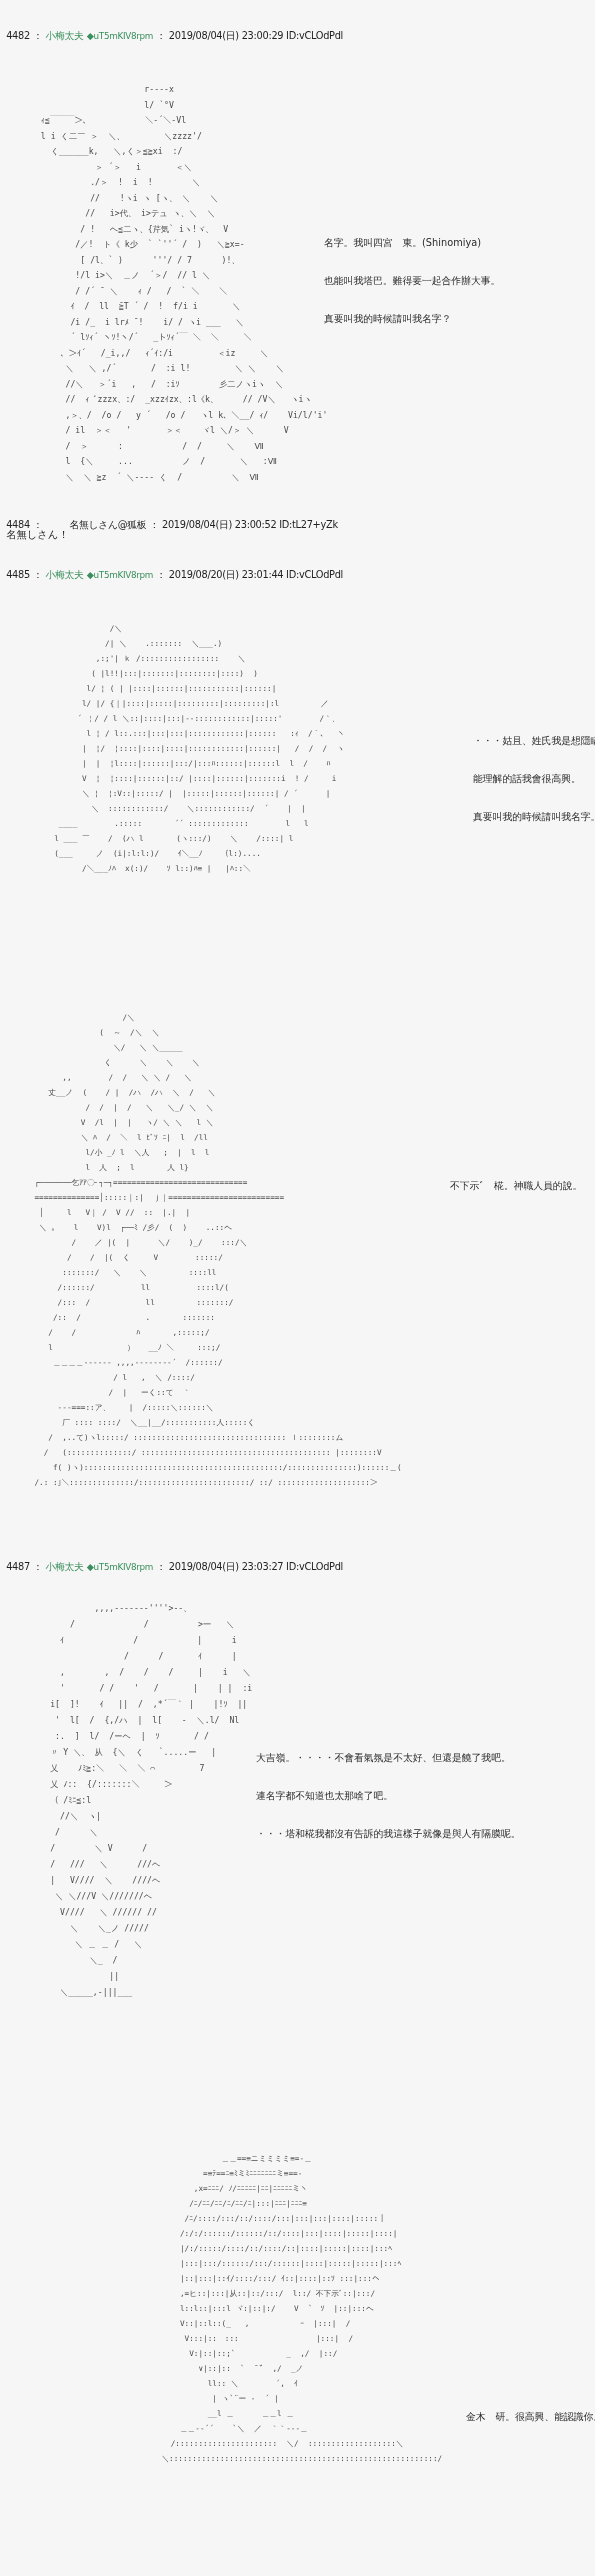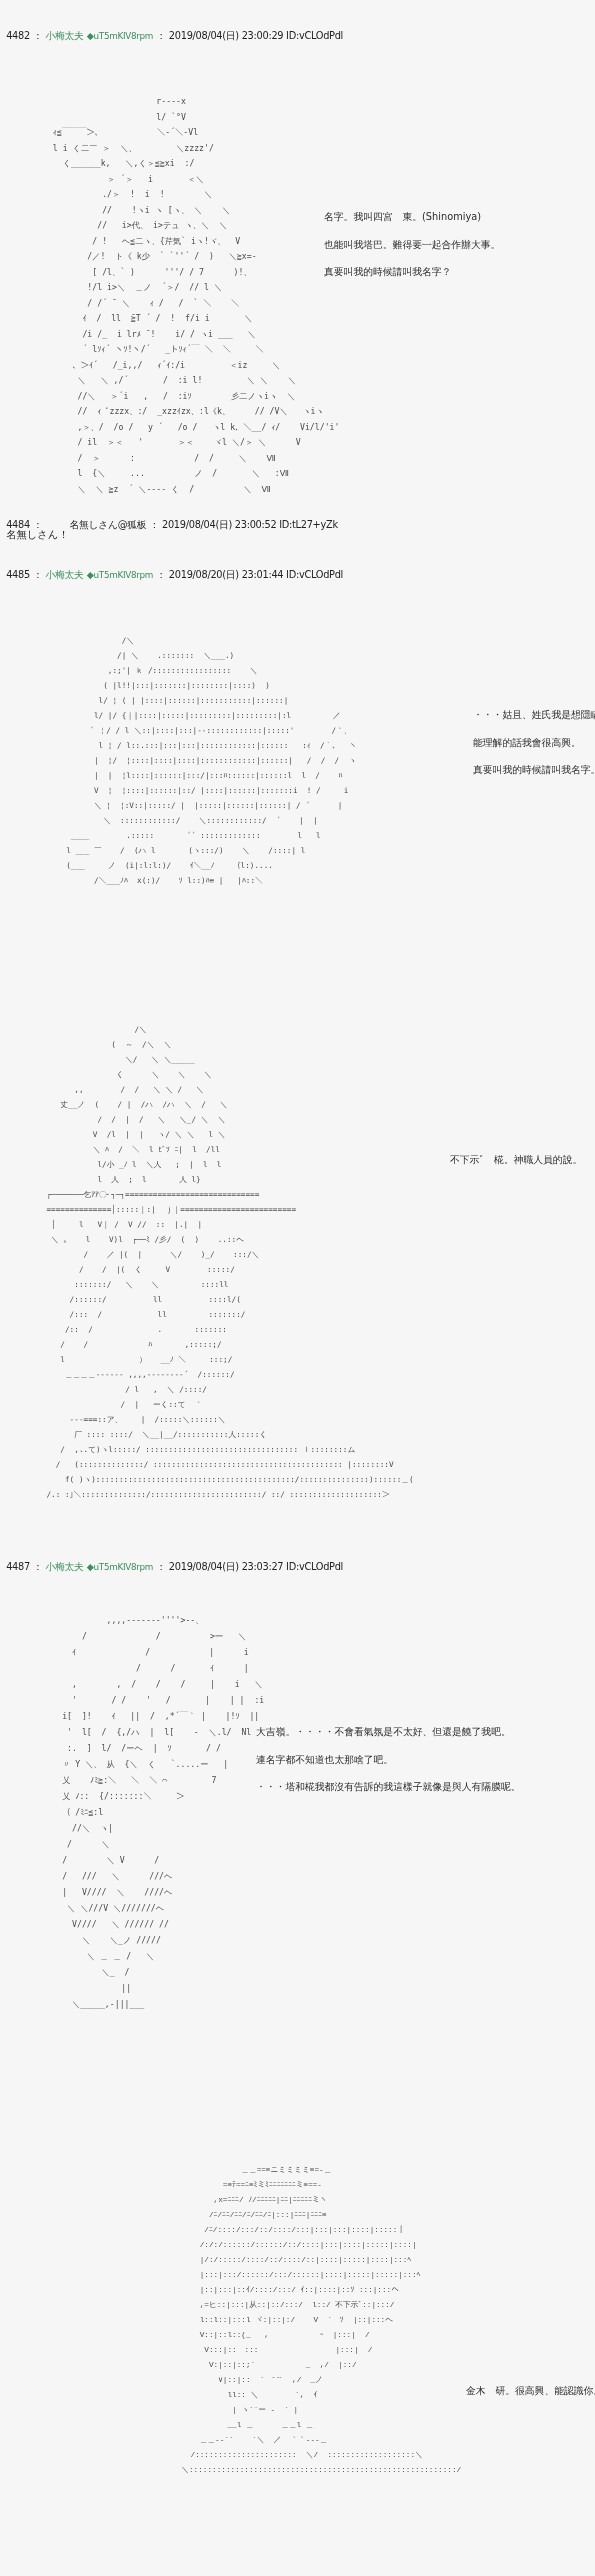--- a/index.html
+++ b/index.html
@@ -29,38 +29,38 @@
   .post-header .diamond { color: #3a8f5c; font-size: 9.3px; padding-left: 3.1px; }
   .post-body-text {
     position: absolute;
     left: 6.2px;
     font-size: 10.3px;
     line-height: 13.4px;
     color: #222;
   }
   .aa {
     position: absolute;
-    margin: 12px;
+    margin: 0;
     font-family: "DejaVu Sans Mono", "Liberation Mono", monospace;
     font-size: 8.2px;
     line-height: 15.5px;
     color: #4a4a4a;
     white-space: pre;
     letter-spacing: 0px;
   }
   .aa.dense { line-height: 15px; font-size: 7.7px; }
   .aa.tight { line-height: 16px; }
   .dialogue {
     position: absolute;
     font-size: 9.8px;
     line-height: 12px;
     color: #2a2a2a;
     white-space: nowrap;
   }
-  .dialogue .line { position: relative; margin-bottom: 15.5px; }
+  .dialogue .line { position: relative; margin-bottom: 15.5px; margin-top: 26px; }
 </style>
 </head>
 <body>
 
 <div>
   <div class="post-header" style="top:26px;">
     <span class="num">4482</span><span class="sep">：</span><span class="name">小梅太夫</span><span class="diamond">◆</span><span class="trip">uT5mKIV8rpm</span><span class="sep">：</span><span>2019/08/04(日) 23:00:29</span> <span>ID:vCLOdPdl</span>
   </div>
   <pre class="aa" style="top:82px; left:31px;">                       r----x
                        l/ `°V
@@ -192,21 +192,21 @@
           ＼    ＼_ノ /////
            ＼ ＿ ＿ /   ＼ 
               ＼_  /
                   ||
         ＼_____,-|||___</pre>
   <div class="dialogue" style="top:1726px; left:256px;">
     <div class="line">大吉嶺。・・・・不會看氣氛是不太好、但還是饒了我吧。</div>
     <div class="line">連名字都不知道也太那啥了吧。</div>
     <div class="line">・・・塔和椛我都沒有告訴的我這樣子就像是與人有隔膜呢。</div>
   </div>
-  <pre class="aa dense" style="top:2151px; left:137px;font-family:Liberation Mono, monospace;">                    ＿＿==≡ニミミミミ≡=-＿
+  <pre class="aa dense" style="top:2151px; left:129px;">                    ＿＿==≡ニミミミミ≡=-＿
                 =≡ﾃ==ﾆ≡ﾐミﾐﾆﾆﾆﾆﾆﾆﾆミ≡==-
               ,x=ﾆﾆﾆ/ ﾉ/ﾆﾆﾆﾆﾆ|ﾆﾆ|ﾆﾆﾆﾆﾆミヽ
              /ﾆ/ﾆﾆ/ﾆﾆ/ﾆ/ﾆﾆ/ﾆ|:::|ﾆﾆﾆ|ﾆﾆﾆ≡
             /ﾆ/::::/:::/::/::::/:::|:::|:::|::::|:::::｜
            /:/:/::::::/::::::/::/::::|:::|::::|:::::|::::|
            |/:/:::::/::::/::/::::/::|::::|:::::|::::|:::ﾍ
            |:::|:::/::::::/:::/::::::|::::|:::::|:::::|:::ﾍ
            |::|:::|::ｲ/::::/:::/ ｲ::|::::|::ｿ :::|:::ヘ
            ,=ヒ::|:::|从::|::/:::/  l::/ 不下示ﾞ::|:::/
            l::l::|:::l ヾ:|::|:/    V  `ゞｿ  |::|:::ヘ

